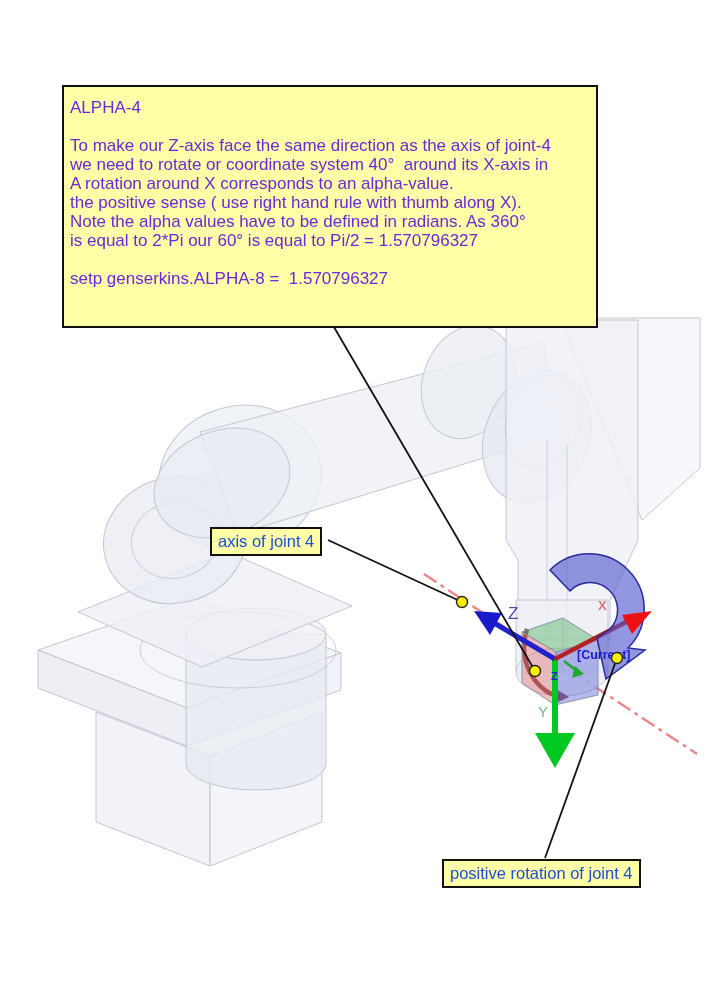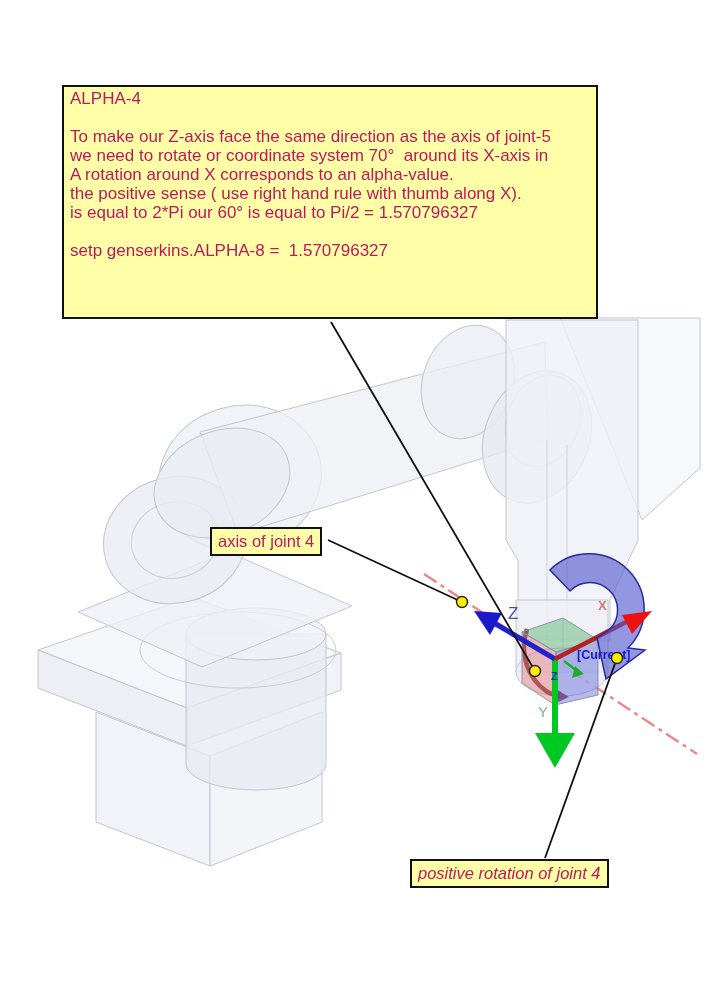--- a/index.html
+++ b/index.html
@@ -3,31 +3,31 @@
 <meta charset="utf-8">
 <style>
   html,body{margin:0;padding:0;background:#ffffff;}
   #canvas{
     position:relative;width:707px;height:1000px;background:#ffffff;overflow:hidden;
     font-family:"Liberation Sans", sans-serif;
   }
   #scene{position:absolute;left:0;top:0;width:707px;height:1000px;}
   .note-box{
     position:absolute;left:62px;top:85px;width:520px;height:222px;
-    background:#ffffa8;border:2px solid #111111;padding:2px 6px 6px 6px;
-    color:#be185d;font-size:17px;line-height:19px;z-index:3;
+    background:#ffffa8;border:2px solid #111111;padding:11px 6px 6px 6px;
+    color:#6d28d9;font-size:17px;line-height:19px;z-index:3;
   }
   .note-line{height:19px;white-space:pre;overflow:visible;}
   .callout{
     position:absolute;background:#ffffa8;border:2px solid #111111;
-    color:#be185d;font-size:16.5px;line-height:22px;padding:1px 6px 2px 6px;
+    color:#1d4ed8;font-size:16.5px;line-height:22px;padding:1px 6px 2px 6px;
     white-space:nowrap;z-index:3;
   }
   #callout-axis{left:210px;top:527px;}
-  #callout-rotation{left:410px;top:859px;font-style:italic;}
+  #callout-rotation{left:442px;top:859px;}
   svg text{font-family:"Liberation Sans", sans-serif;}
 </style>
 </head>
 <body>
 
 <div id="canvas">
 
   <svg id="scene" viewBox="0 0 707 1000" xmlns="http://www.w3.org/2000/svg">
 
     <line x1="424" y1="574" x2="697" y2="754" stroke="#ea7a7a" stroke-width="2.4" stroke-dasharray="15 5 4 5" opacity="0.9"></line>
@@ -104,24 +104,25 @@
     <line x1="617" y1="658" x2="545" y2="858" stroke="#111111" stroke-width="1.8"></line>
 
     <circle cx="462" cy="602" r="5.5" fill="#ffee00" stroke="#222222" stroke-width="1.4"></circle>
     <circle cx="535" cy="671" r="5.5" fill="#ffee00" stroke="#222222" stroke-width="1.4"></circle>
     <circle cx="617" cy="658" r="5.5" fill="#ffee00" stroke="#222222" stroke-width="1.4"></circle>
   </svg>
 
   <div class="note-box">
     <div class="note-line">ALPHA-4</div>
     <div class="note-line"></div>
-    <div class="note-line">To make our Z-axis face the same direction as the axis of joint-5</div>
-    <div class="note-line">we need to rotate or coordinate system 70°  around its X-axis in</div>
+    <div class="note-line">To make our Z-axis face the same direction as the axis of joint-4</div>
+    <div class="note-line">we need to rotate or coordinate system 40°  around its X-axis in</div>
     <div class="note-line">A rotation around X corresponds to an alpha-value.</div>
     <div class="note-line">the positive sense ( use right hand rule with thumb along X).</div>
+    <div class="note-line">Note the alpha values have to be defined in radians. As 360°</div>
     <div class="note-line">is equal to 2*Pi our 60° is equal to Pi/2 = 1.570796327</div>
     <div class="note-line"></div>
     <div class="note-line">setp genserkins.ALPHA-8 =  1.570796327</div>
   </div>
 
   <div class="callout" id="callout-axis">axis of joint 4</div>
   <div class="callout" id="callout-rotation">positive rotation of joint 4</div>
 
 </div>
 

